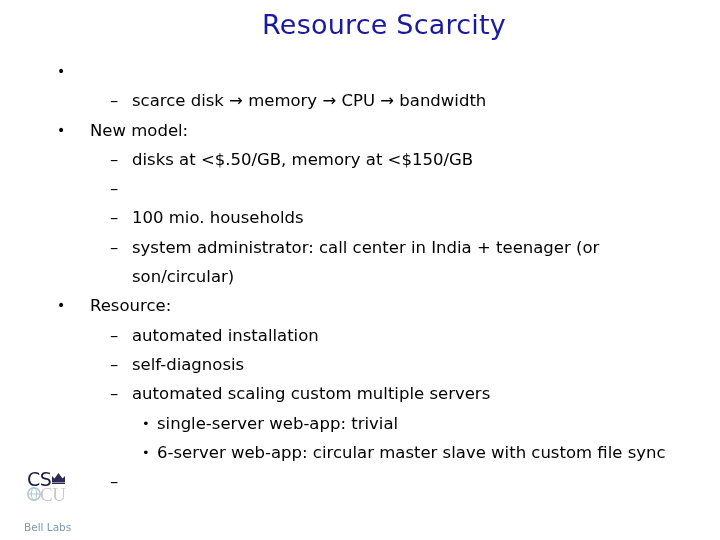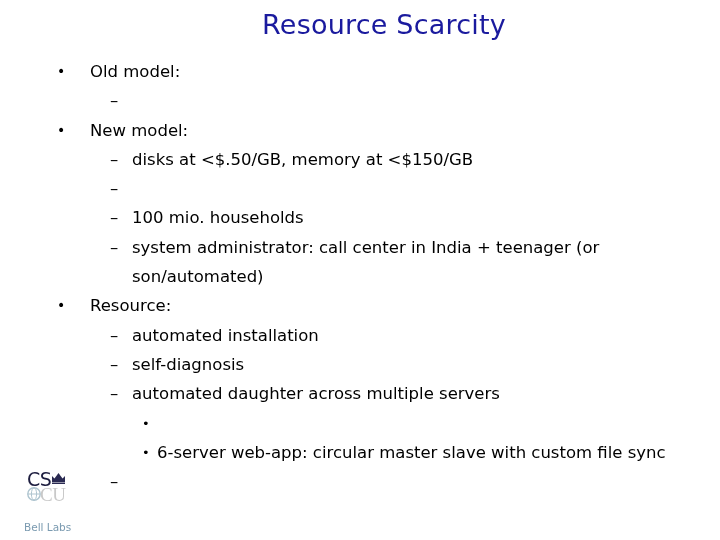--- a/index.html
+++ b/index.html
@@ -133,25 +133,25 @@
 <body>
 
 <div class="slide">
 
   <div class="slide-title">Resource Scarcity</div>
 
   <div class="body-block">
 
     <div class="line l1">
       <span class="marker">•</span>
-      <span class="txt">Old model:</span>
-    </div>
-
-    <div class="line l2">
-      <span class="marker">–</span>
+    </div>
+
+    <div class="line l2">
+      <span class="marker">–</span>
+      <span class="txt">scarce disk → memory → CPU → bandwidth</span>
     </div>
 
     <div class="line l1">
       <span class="marker">•</span>
       <span class="txt">New model:</span>
     </div>
 
     <div class="line l2">
       <span class="marker">–</span>
       <span class="txt">disks at &lt;$.50/GB, memory at &lt;$150/GB</span>
@@ -165,45 +165,46 @@
       <span class="marker">–</span>
       <span class="txt">100 mio. households</span>
     </div>
 
     <div class="line l2">
       <span class="marker">–</span>
       <span class="txt">system administrator: call center in India + teenager (or</span>
     </div>
 
     <div class="line l2c">
-      <span class="txt">son/automated)</span>
+      <span class="txt">son/circular)</span>
     </div>
 
     <div class="line l1">
       <span class="marker">•</span>
       <span class="txt">Resource:</span>
     </div>
 
     <div class="line l2">
       <span class="marker">–</span>
       <span class="txt">automated installation</span>
     </div>
 
     <div class="line l2">
       <span class="marker">–</span>
       <span class="txt">self-diagnosis</span>
     </div>
 
     <div class="line l2">
       <span class="marker">–</span>
-      <span class="txt">automated daughter across multiple servers</span>
+      <span class="txt">automated scaling custom multiple servers</span>
     </div>
 
     <div class="line l3">
       <span class="marker">•</span>
+      <span class="txt">single-server web-app: trivial</span>
     </div>
 
     <div class="line l3">
       <span class="marker">•</span>
       <span class="txt">6-server web-app: circular master slave with custom file sync</span>
     </div>
 
     <div class="line l2">
       <span class="marker">–</span>
     </div>

